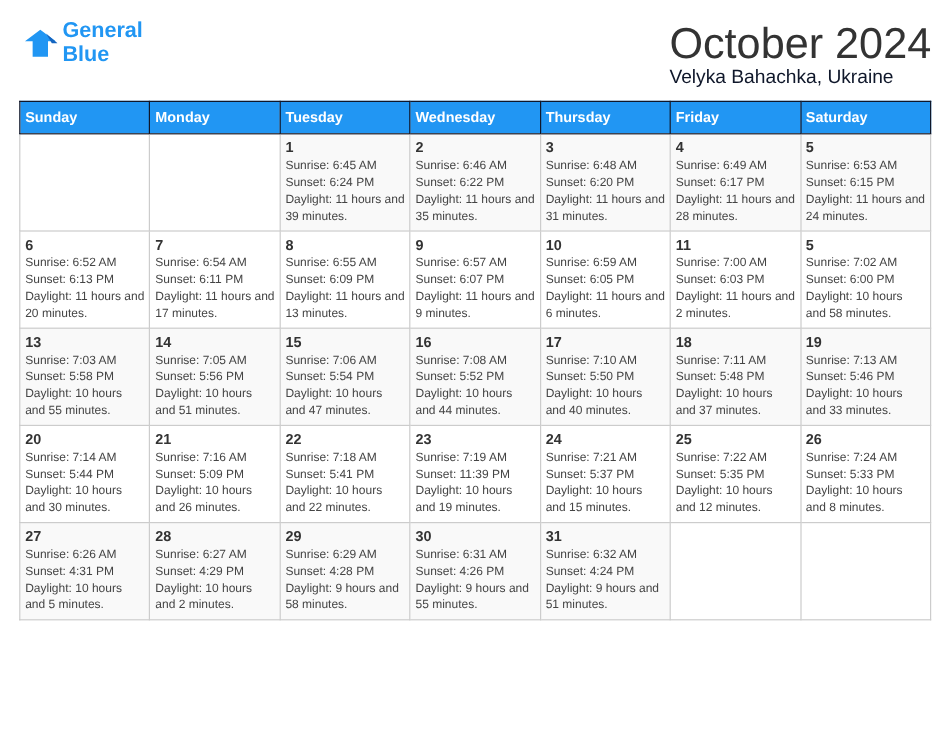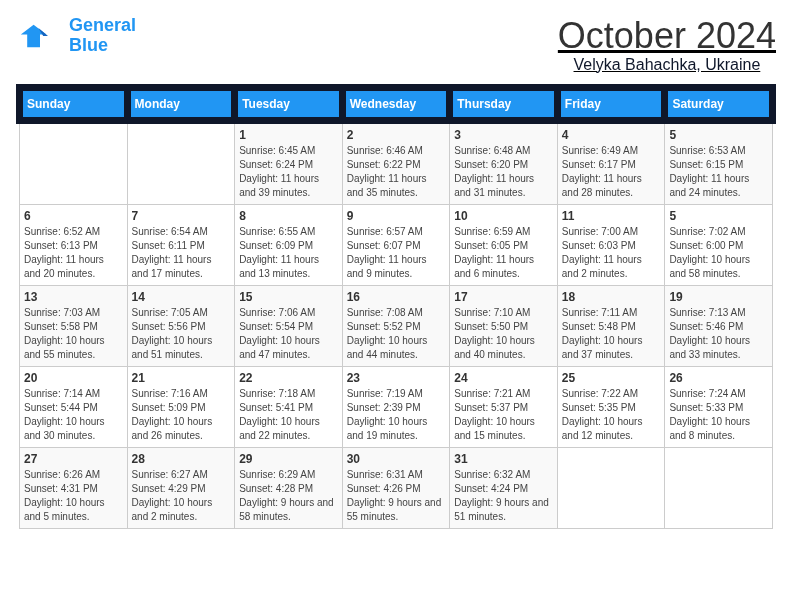--- a/index.html
+++ b/index.html
@@ -20,28 +20,27 @@
       display: flex;
       align-items: center;
       gap: 4px;
     }
     .logo-text {
       font-size: 18px;
       font-weight: bold;
       color: #333;
       line-height: 1.1;
     }
-    .logo-text span { color: #2196F3; margin-left: 17px; }
+    .logo-text span { color: #2196F3; }
     .logo-icon {
       width: 32px;
       height: 32px;
     }
     .title-block {
-      text-align: center;
-      text-decoration: underline;
+      text-align: left;
     }
     .title-block h1 {
       font-size: 36px;
       font-weight: 300;
       color: #333;
       line-height: 1.1;
     }
     .title-block h2 {
       font-size: 16px;
       font-weight: 400;
@@ -52,21 +51,21 @@
       border-collapse: collapse;
       font-size: 11px;
     }
     thead tr th {
       background-color: #2196F3;
       color: #fff;
       padding: 6px 4px;
       font-size: 12px;
       font-weight: 600;
       text-align: left;
-      border: 7px solid #0f172a;
+      border: 1px solid #0f172a;
     }
     tbody tr td {
       border: 1px solid #ccc;
       padding: 4px 4px;
       vertical-align: top;
       background: #fff;
       min-height: 70px;
       width: calc(100% / 7);
     }
     tbody tr:nth-child(odd) td {
@@ -256,21 +255,21 @@
         </td>
         <td>
           <span class="day-number">22</span>
           <div class="day-info">Sunrise: 7:18 AM
 Sunset: 5:41 PM
 Daylight: 10 hours and 22 minutes.</div>
         </td>
         <td>
           <span class="day-number">23</span>
           <div class="day-info">Sunrise: 7:19 AM
-Sunset: 2:39 PM
+Sunset: 11:39 PM
 Daylight: 10 hours and 19 minutes.</div>
         </td>
         <td>
           <span class="day-number">24</span>
           <div class="day-info">Sunrise: 7:21 AM
 Sunset: 5:37 PM
 Daylight: 10 hours and 15 minutes.</div>
         </td>
         <td>
           <span class="day-number">25</span>

